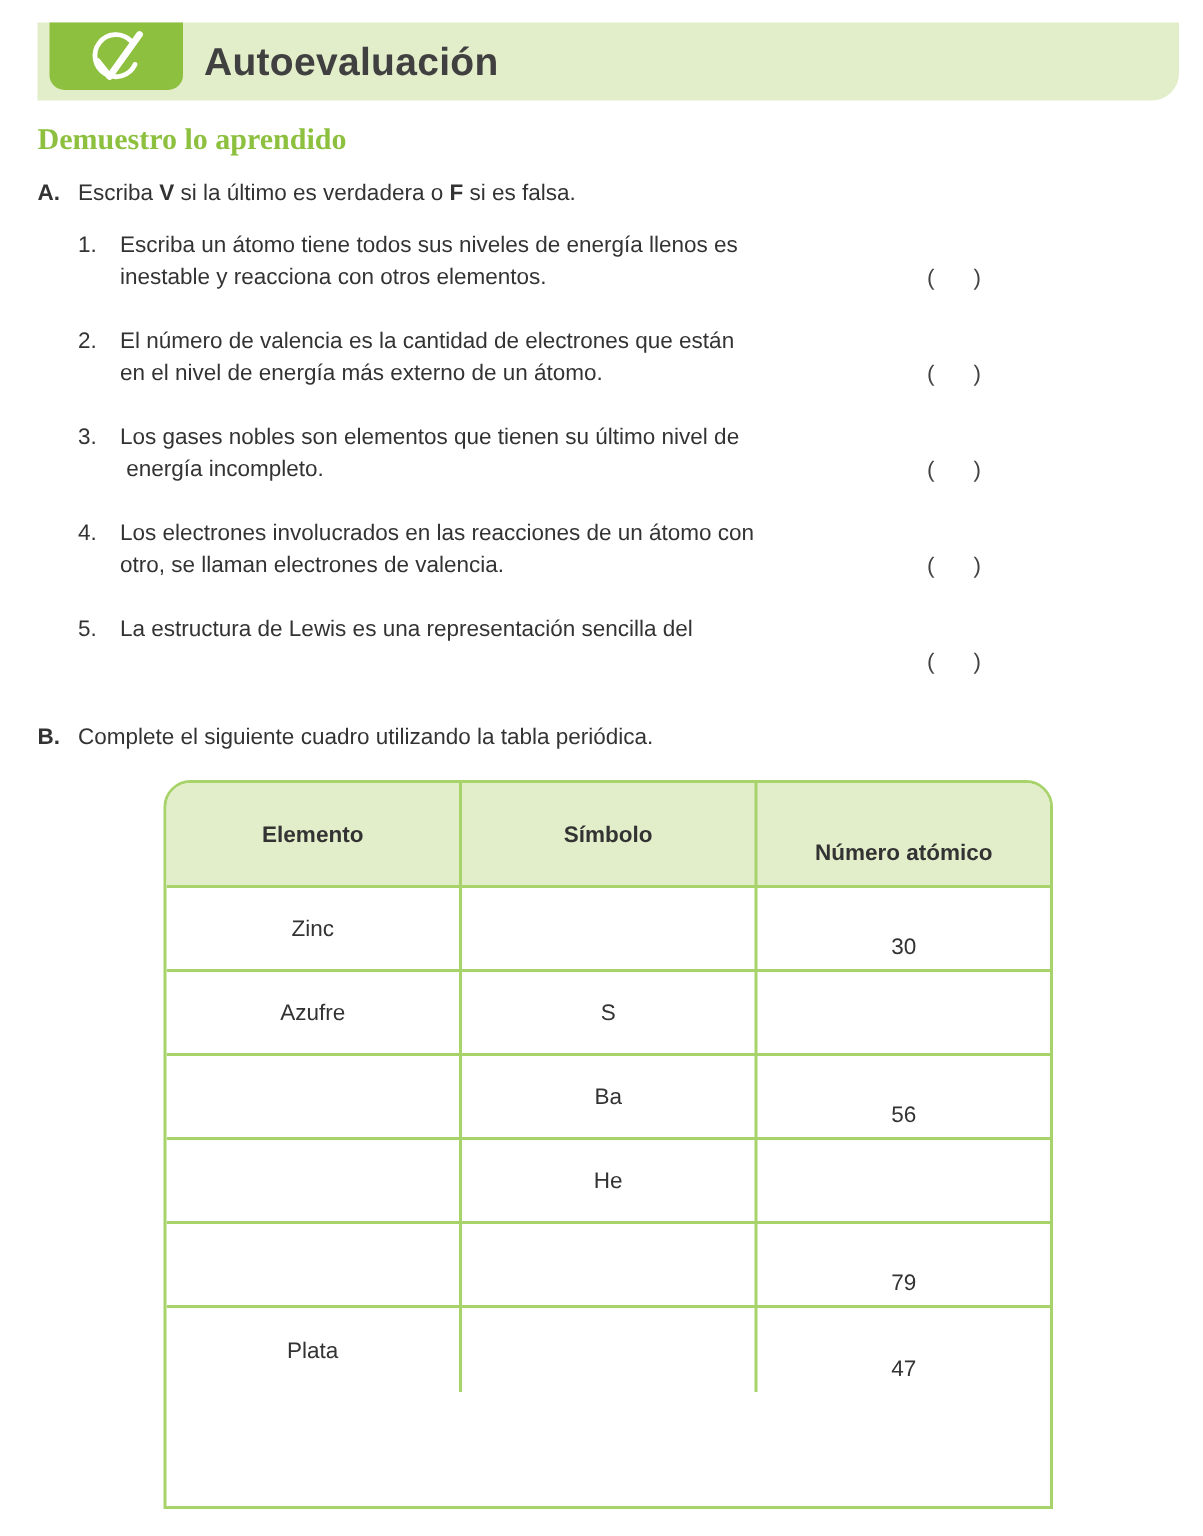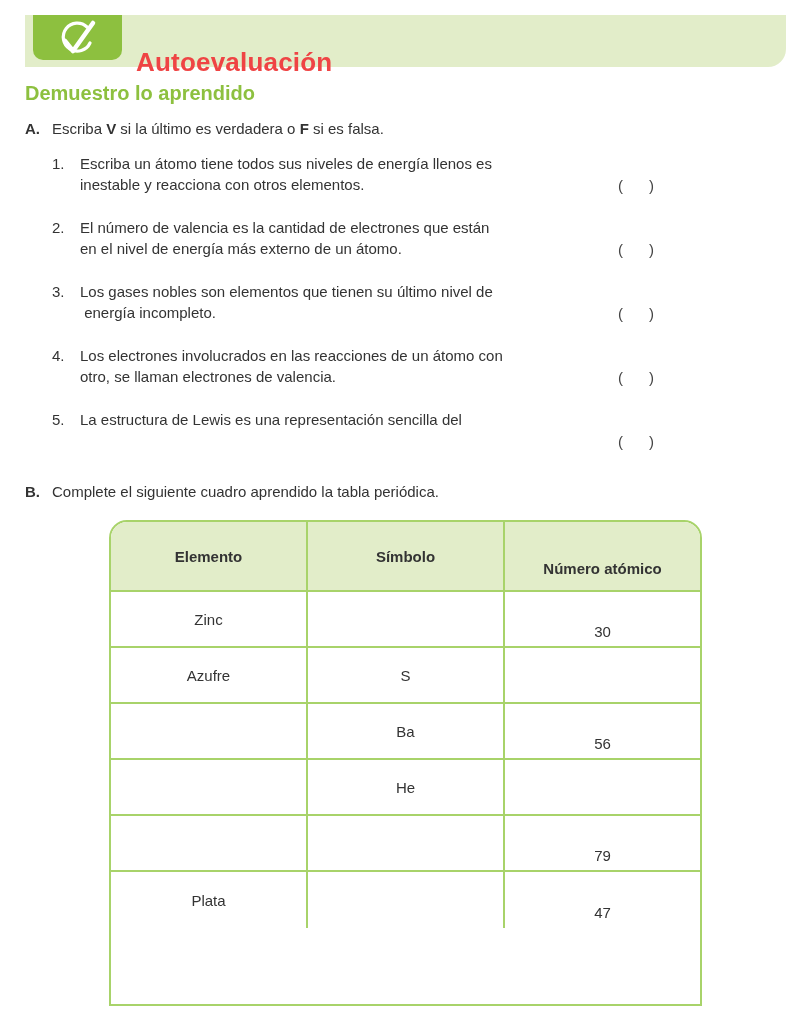--- a/index.html
+++ b/index.html
@@ -13,25 +13,25 @@
     background: #e2edc9; border-bottom-right-radius: 18px;
   }
   .icon-tab {
     position: absolute; left: 33px; top: 15px; width: 89px; height: 45px;
     background: #8dc03f; border-bottom-left-radius: 10px; border-bottom-right-radius: 10px;
     display: flex; align-items: center; justify-content: center;
   }
   .icon-tab svg { width: 42px; height: 38px; }
   .banner-title {
     position: absolute; left: 136px; top: 24px; font-size: 26px; font-weight: bold;
-    color: #ef4444; line-height: 34px; letter-spacing: 0.2px; margin-top: 21px;
+    color: #404040; line-height: 34px; letter-spacing: 0.2px;
   }
   .section-title {
     position: absolute; left: 25px; top: 79px; font-size: 20px; font-weight: bold;
-    color: #8dc03f; line-height: 28px;
+    color: #8dc03f; line-height: 28px; font-family: Liberation Serif, serif;
   }
   .instr {
     position: absolute; left: 25px; font-size: 15px; line-height: 20px; color: #333;
   }
   .instr .letter { font-weight: bold; display: inline-block; width: 27px; }
   .instr b { font-weight: bold; }
   .items { position: absolute; left: 52px; top: 153px; width: 620px; }
   .item {
     position: relative; height: 64px; font-size: 15px; line-height: 21px; color: #333;
   }
@@ -126,21 +126,21 @@
       <div>La estructura de Lewis es una representación sencilla del</div>
     </div>
     <div class="answer">
         <span>(</span>
         <span>)</span>
       </div>
   </div>
 </div>
 
 <div class="instr" style="top:482px;">
-  <span class="letter">B.</span><span>Complete el siguiente cuadro aprendido la tabla periódica.</span>
+  <span class="letter">B.</span><span>Complete el siguiente cuadro utilizando la tabla periódica.</span>
 </div>
 
 <div class="table-wrap">
   <div class="row head">
     <div class="cell">
         <span class="v">Elemento</span>
       </div>
     <div class="cell">
         <span class="v">Símbolo</span>
       </div>

